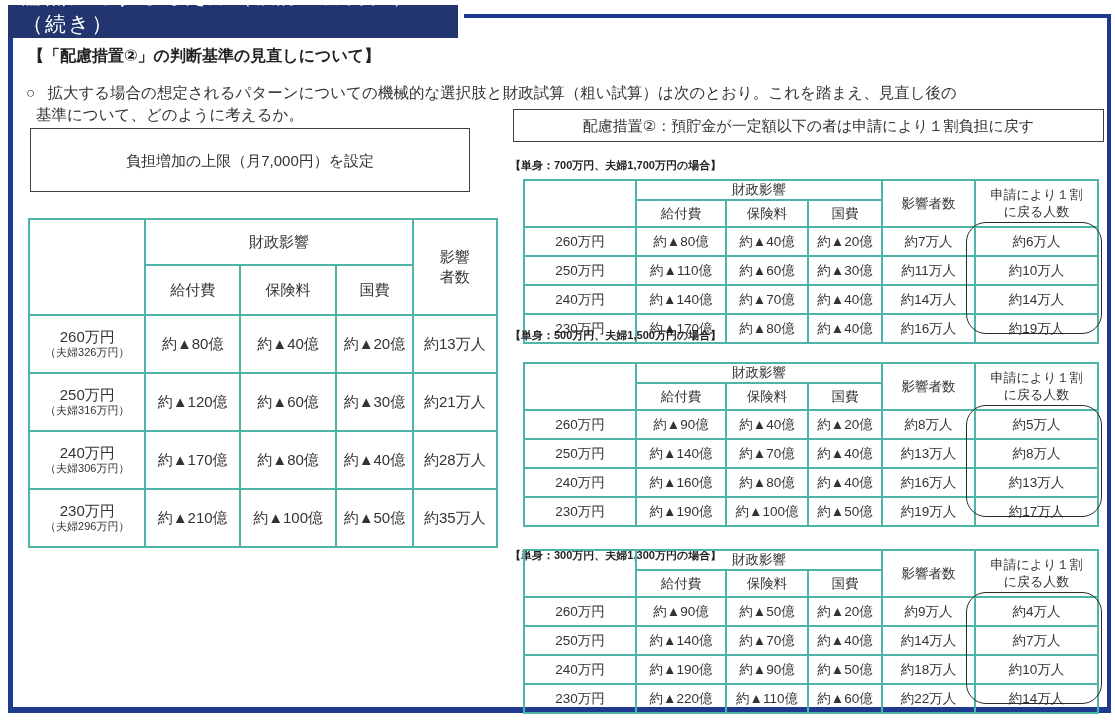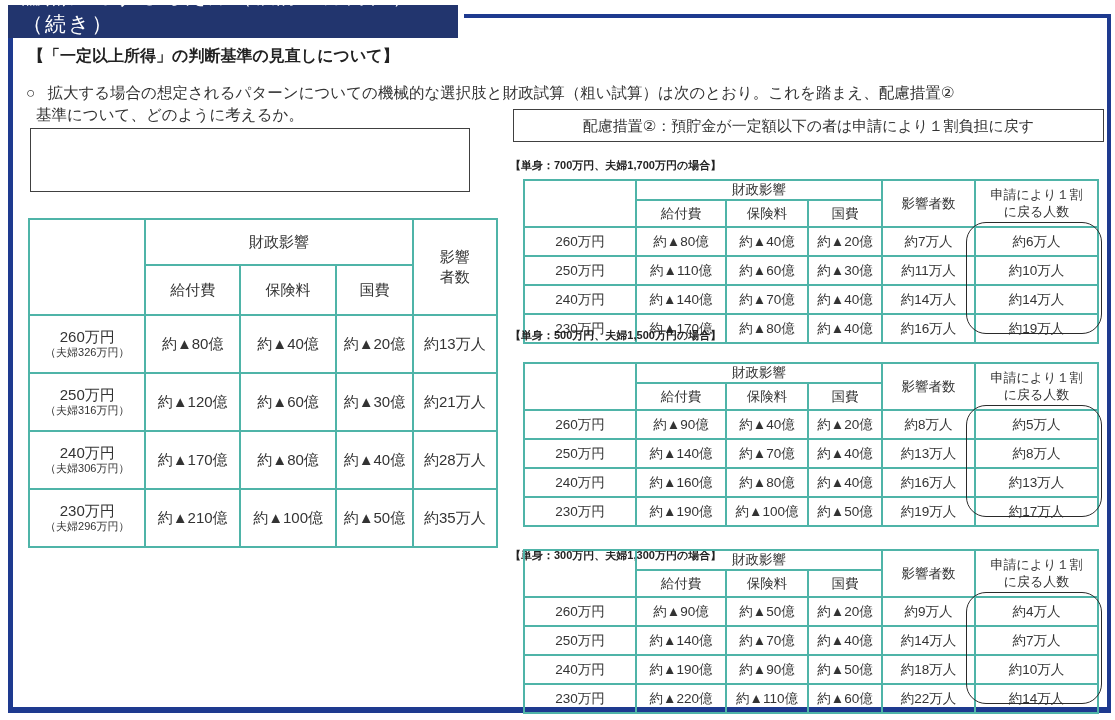--- a/index.html
+++ b/index.html
@@ -63,27 +63,28 @@
 </style>
 </head>
 <body>
 
 <div class="abs" id="frame"></div>
 <div class="abs" id="top-line"></div>
 <div class="abs" id="banner">
   <span>論点に対する考え方（検討の方向性）（続き）</span>
 </div>
 
-<div class="abs" id="heading">【「一定以上所得」の判断基準の見直しについて】</div>
+<div class="abs" id="heading">【「配慮措置②」の判断基準の見直しについて】</div>
 <div class="abs" id="para">
-  <div><span class="bullet">○</span><span>拡大する場合の想定されるパターンについての機械的な選択肢と財政試算（粗い試算）は次のとおり。これを踏まえ、配慮措置②</span></div>
+  <div><span class="bullet">○</span><span>拡大する場合の想定されるパターンについての機械的な選択肢と財政試算（粗い試算）は次のとおり。これを踏まえ、見直し後の</span></div>
   <div class="cont">基準について、どのように考えるか。</div>
 </div>
 
 <div class="abs note-box" id="measure1">
+  <div>負担増加の上限（月7,000円）を設定</div>
 </div>
 <div class="abs note-box" id="measure2">
   <div>配慮措置②：預貯金が一定額以下の者は申請により１割負担に戻す</div>
 </div>
 
 <div class="abs" id="left-table-wrap">
   <table class="dt lt">
     <colgroup>
         <col style="width:116px">
         <col style="width:94px">

